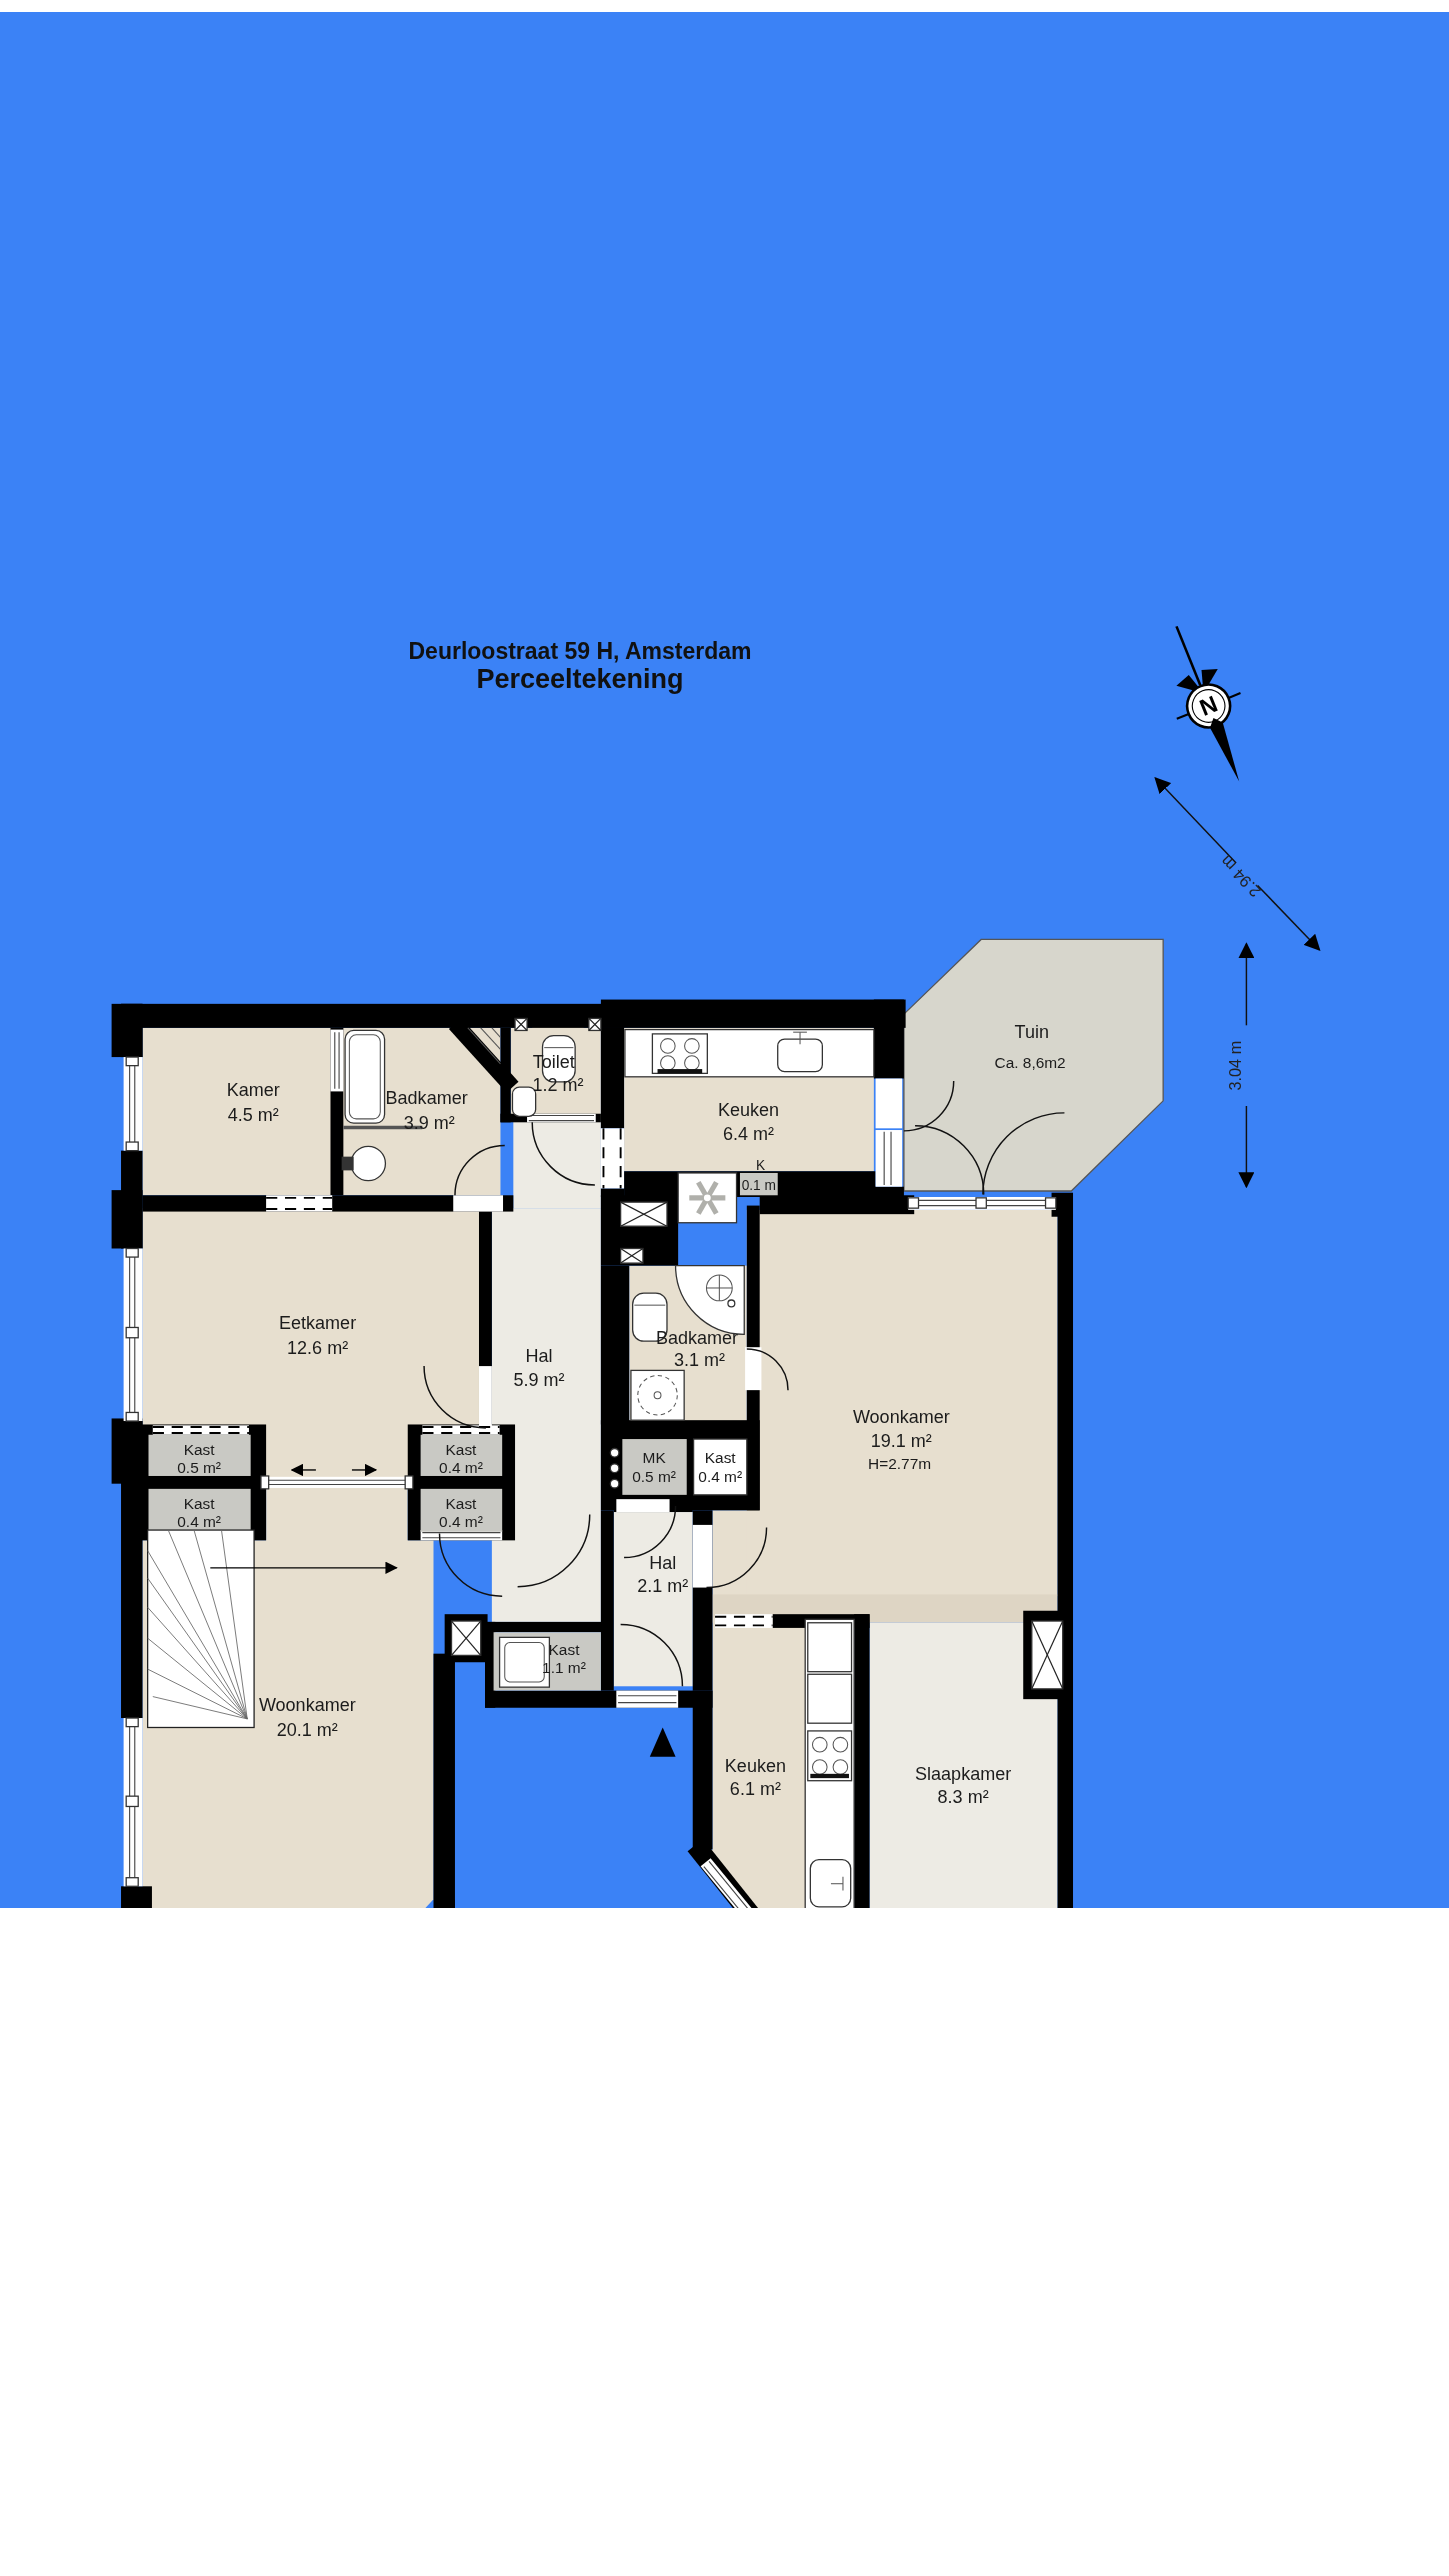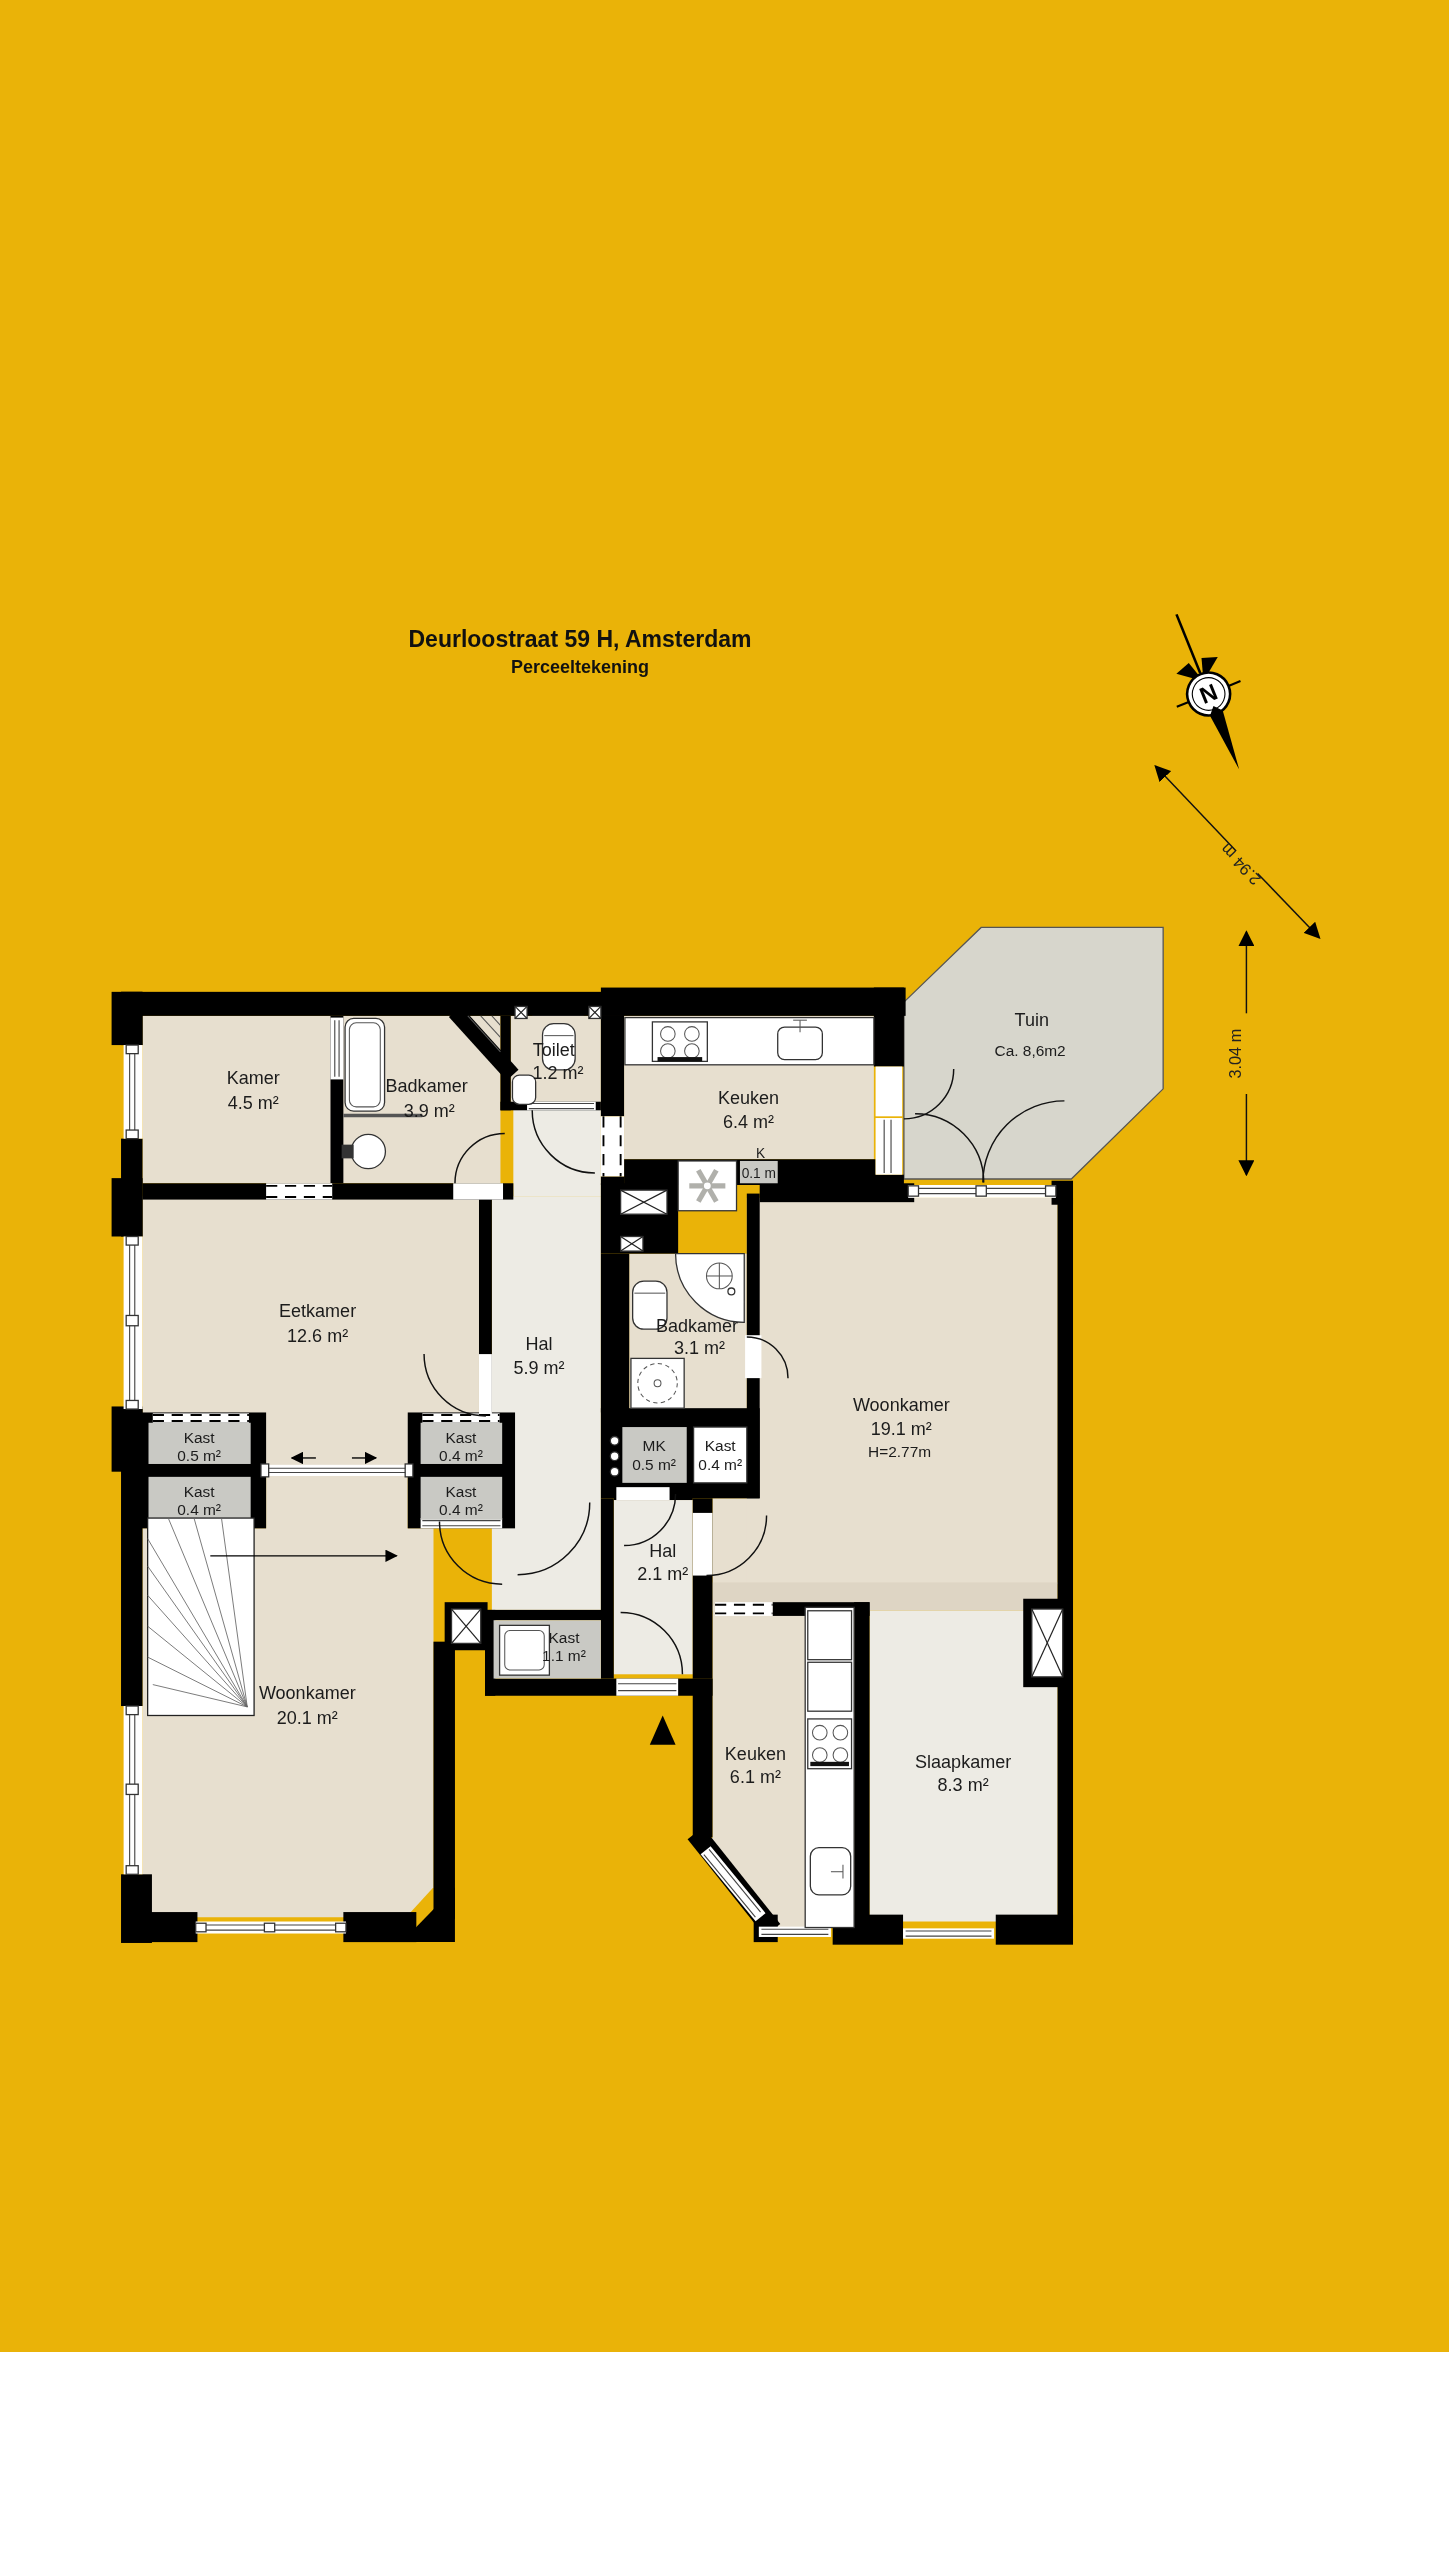--- a/index.html
+++ b/index.html
@@ -1,21 +1,21 @@
 <!DOCTYPE html>
 <html style="font-size:13.7px"><head>
 <meta charset="utf-8">
 <style>
   html,body{margin:0;padding:0;background:#fff;}
-  #page{position:relative;width:1449px;height:2352px;background:#eab308;overflow:hidden;
-        font-family:"Liberation Sans", sans-serif;}
+  #page{position:relative;width:1449px;height:1896px;background:#3b82f6;overflow:hidden;
+        font-family:"Liberation Sans", sans-serif;margin-top:12px;}
   #plan-title{position:absolute;left:580px;top:625px;transform:translateX(-50%);
         text-align:center;color:#111;}
   #plan-title .t1{font-size:23px;font-weight:bold;line-height:28px;white-space:nowrap;}
-  #plan-title .t2{font-size:18px;font-weight:bold;line-height:28px;white-space:nowrap;}
+  #plan-title .t2{font-size:27px;font-weight:bold;line-height:28px;white-space:nowrap;}
   svg{position:absolute;left:0;top:0;}
   .wall{fill:#000000;}
   .room{fill:#e7dfcf;}
   .hall{fill:#edebe4;}
   .tuin{fill:#d7d6cc;stroke:#555;stroke-width:1.5;}
   .closet{fill:#c9c9c4;}
   .shade{fill:#ded5c4;}
   .win{fill:#ffffff;}
   .winl{stroke:#444;stroke-width:1.3;fill:none;}
   .fix{fill:#ffffff;stroke:#333;stroke-width:1.5;}

